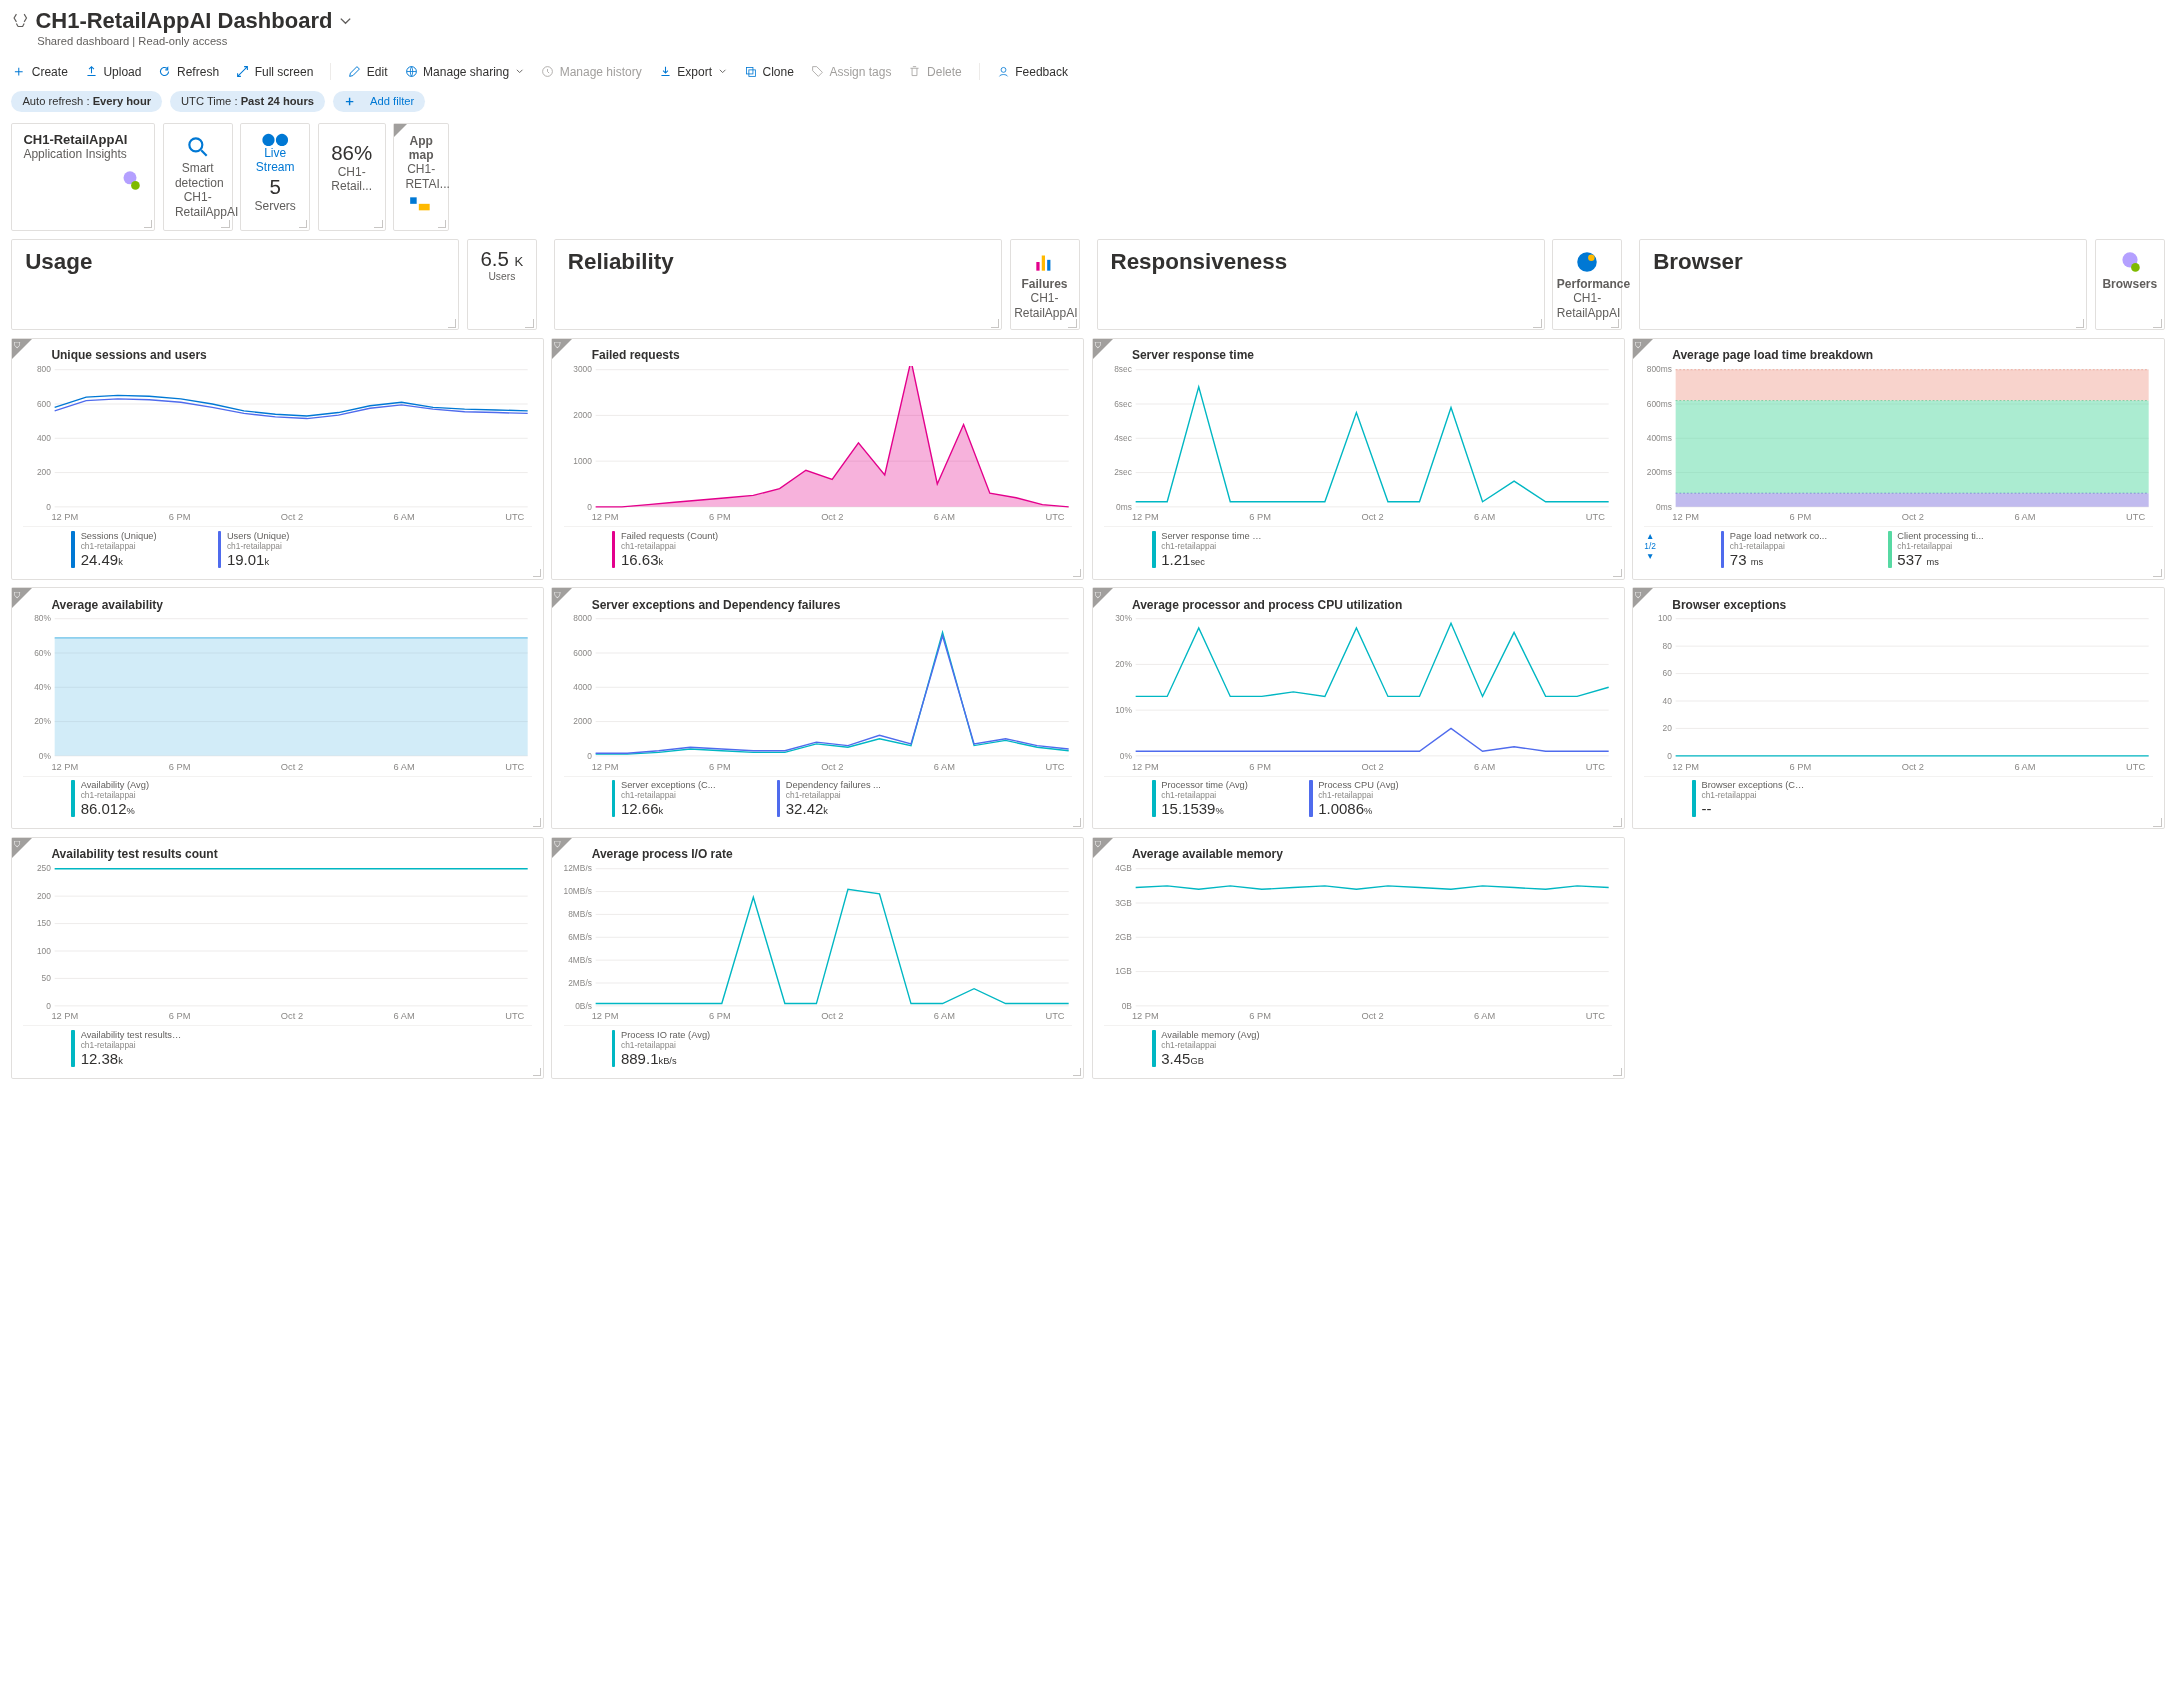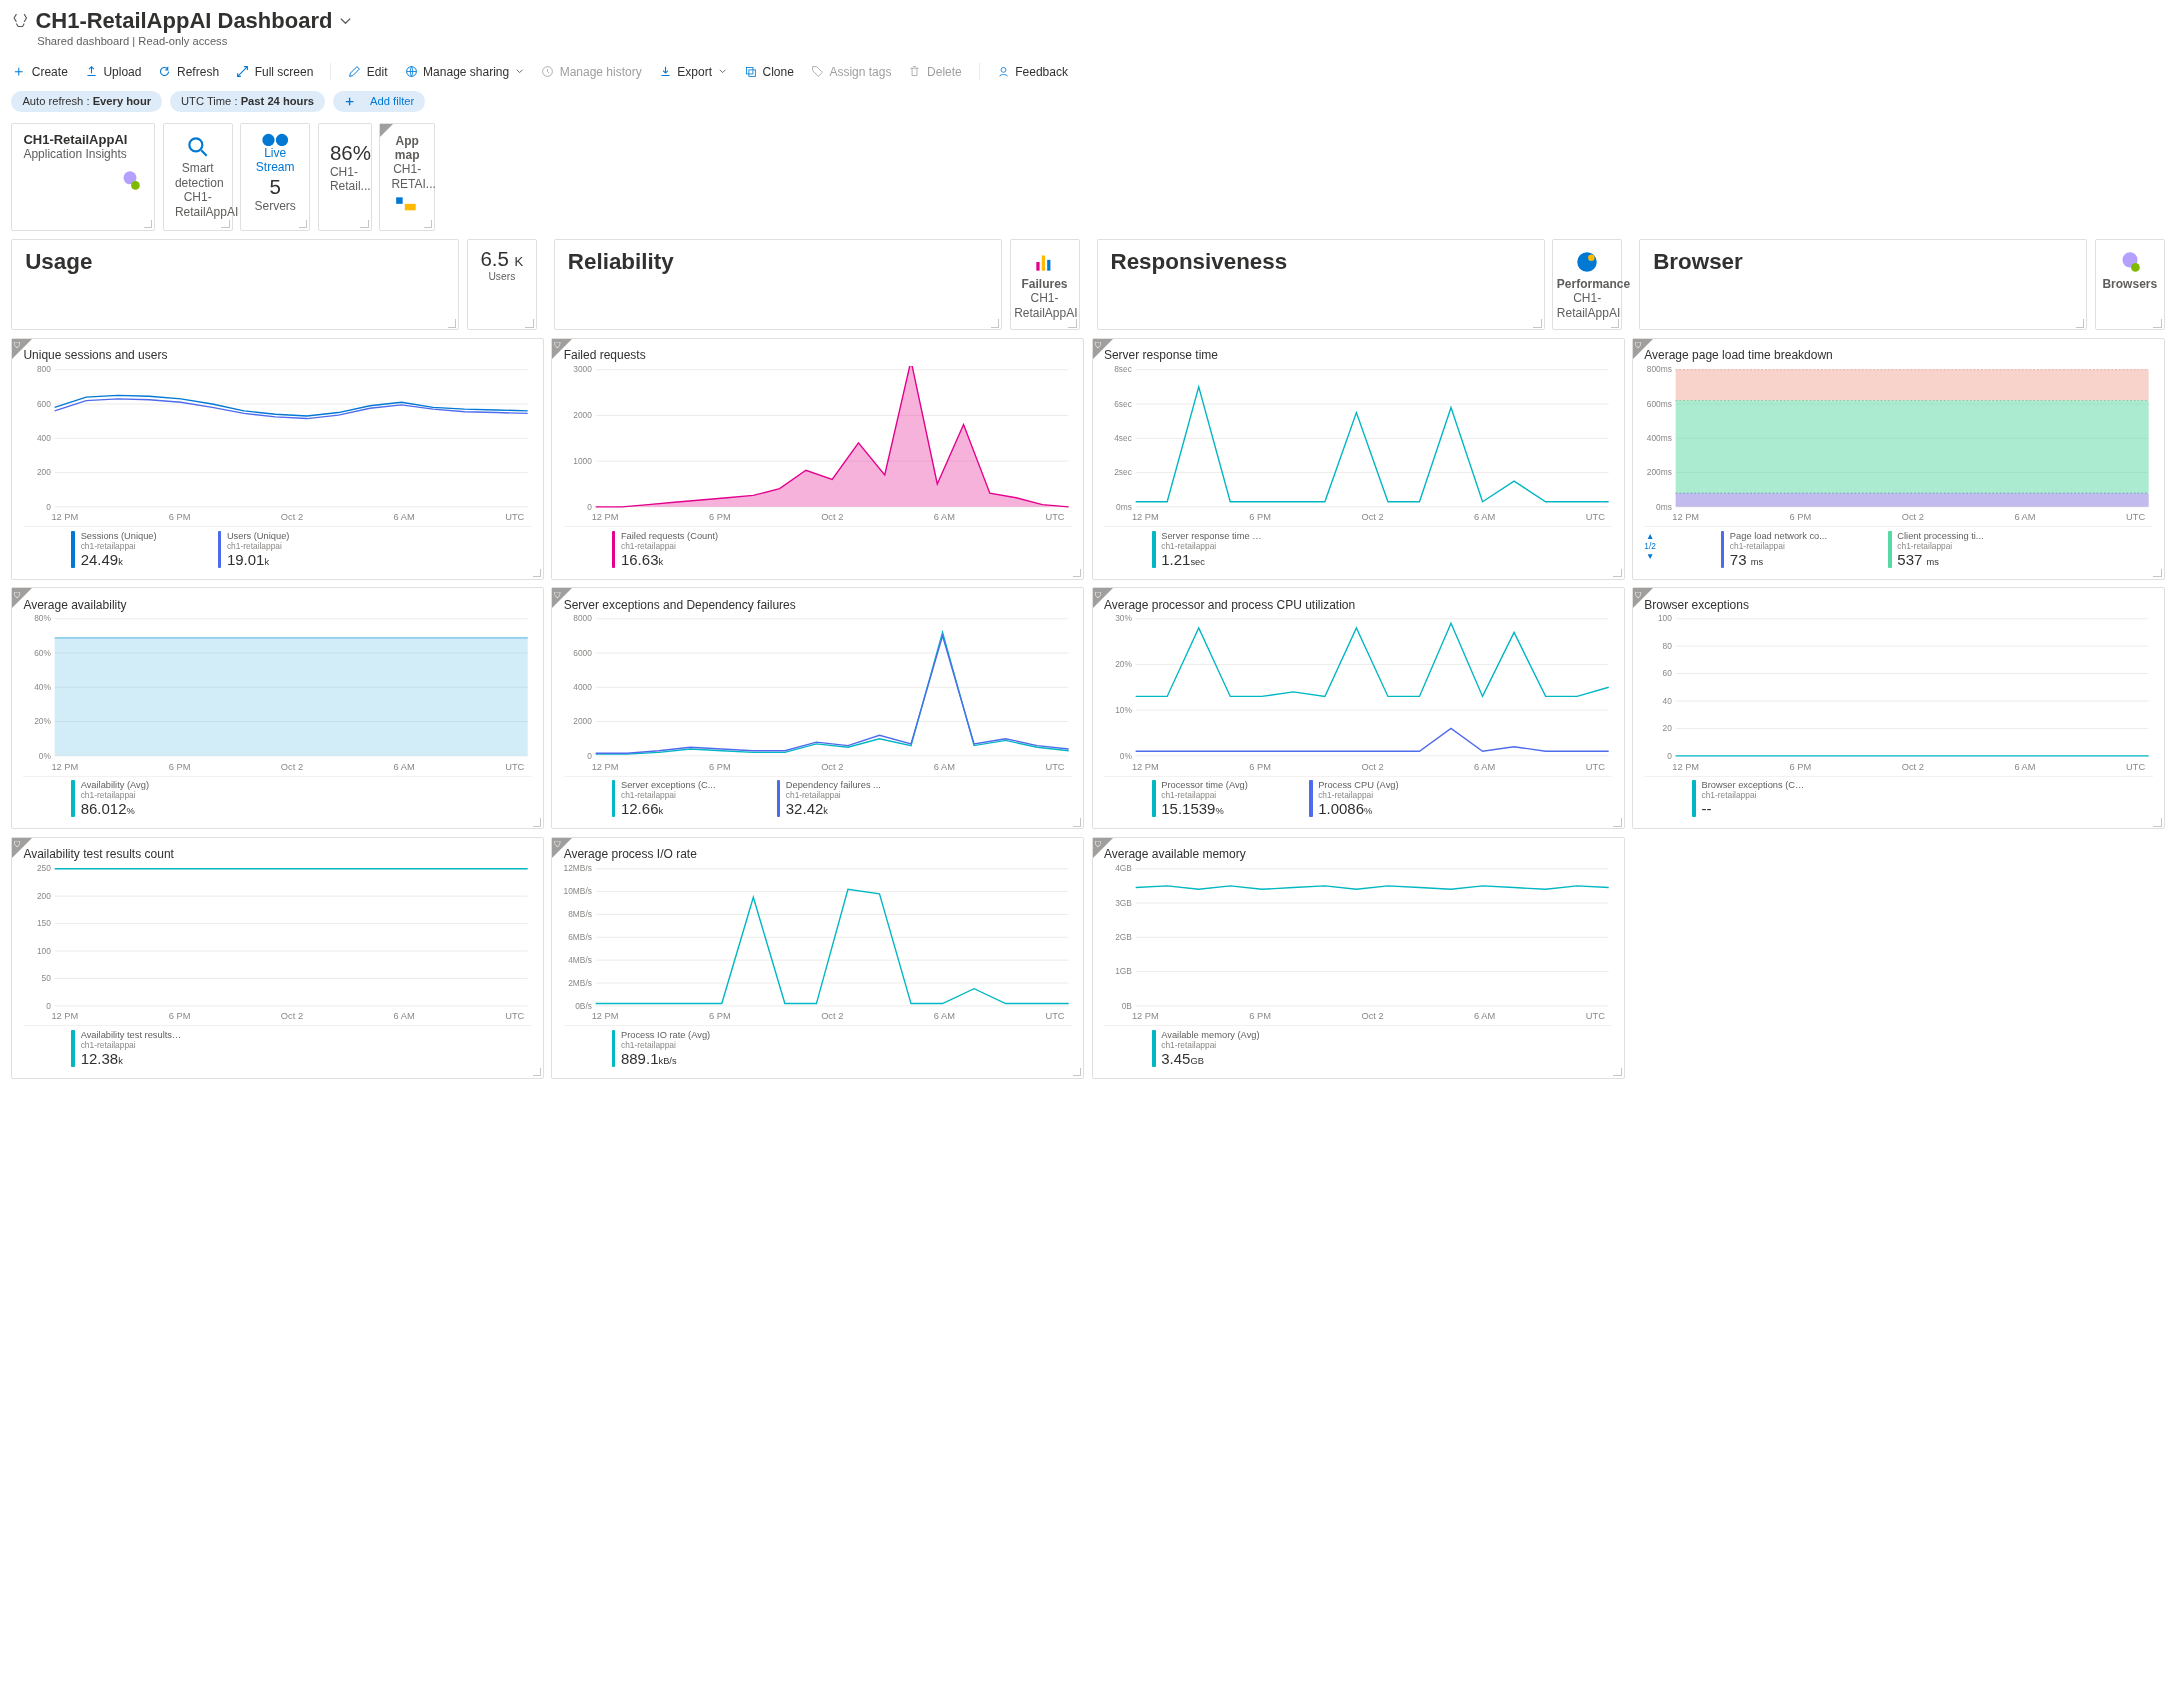--- a/index.html
+++ b/index.html
@@ -20,38 +20,38 @@
 .grid { display: grid; grid-template-columns: repeat(4, 1fr); gap: 7.5px; }
 .tile { border: 0.9px solid #e1dfdd; background: #fff; border-radius: 1.9px; position: relative; }
 .tile .resize { position: absolute; right: 1.9px; bottom: 1.9px; width: 9.3px; height: 9.3px; }
 .tile .resize::before { content:""; position: absolute; right: 0; bottom: 0; width: 7.5px; height: 7.5px; border-right: 0.9px solid #c8c6c4; border-bottom: 0.9px solid #c8c6c4; }
 
 .toprow { display: flex; gap: 7.5px; margin-bottom: 7.5px; }
 .toprow .tile { padding: 7.5px 11.2px 9.3px 11.2px; }
 .t-app { width: 144px; }
 .t-smart { width: 70px; text-align: center; }
 .t-srv { width: 70px; text-align: center; }
-.t-pct { width: 54px; }
+.t-pct { width: 68px; text-align: center; }
 .t-map { width: 56px; text-align: center; position: relative; }
 .smtxt { font-size: 12px; color: #605e5c; line-height: 1.2; }
 .big { font-size: 20.5px; font-weight: 400; }
 .corner { position: absolute; left: 0; top: 0; width: 0; height: 0; border-top: 13px solid #a19f9d; border-right: 13px solid transparent; }
 .filt-corner { position: absolute; left: 0; top: 0; width: 0; height: 0; border-top: 20.5px solid #a19f9d; border-right: 20.5px solid transparent; }
 .filt-corner::after { content: "⛉"; position: absolute; left: 1.9px; top: -18.6px; font-size: 8.4px; color: #fff; }
 
 .catrow { display: grid; grid-template-columns: 1fr 1fr 1fr 1fr; gap: 17px; margin-bottom: 7.5px; }
 .cat { display: flex; gap: 7.5px; }
 .cat .main { flex: 1; padding: 9.3px 13px; }
 .cat .side { width: 70px; text-align: center; padding: 7.5px 3.7px 9.3px 3.7px; }
 .cat h2 { font-size: 22.4px; font-weight: 600; }
 .metric-side .num { font-size: 20.5px; font-weight: 400; }
 .metric-side .lbl { font-size: 10.3px; color: #605e5c; }
 
 .chart-tile { padding: 9.3px 11.2px 11.2px 11.2px; height: 242px; display: flex; flex-direction: column; }
-.chart-tile h3 { font-size: 12px; font-weight: 400; margin-bottom: 3.7px; }
+.chart-tile h3 { font-size: 12px; font-weight: 700; margin-bottom: 3.7px; margin-left: 28px; }
 .plot { flex: 1; position: relative; min-height: 0; }
 svg.chart-svg { width: 100%; height: 100%; display: block; }
 .xaxis-row { display: flex; justify-content: space-between; font-size: 9.3px; color: #8a8886; padding: 1.9px 7.5px 3.7px 28px; }
 .xaxis-row .utc { color: #8a8886; }
 .legends { display: flex; gap: 13px; border-top: 0.9px solid #f3f2f1; padding-top: 3.7px; align-items: flex-start; }
 .legend { display: flex; gap: 5.6px; min-width: 0; padding-left: 48px; }
 .legend .bar { width: 3.7px; align-self: stretch; border-radius: 0.9px; }
 .legend .tx { min-width: 0; }
 .legend .lbl { font-size: 9.3px; color: #605e5c; white-space: nowrap; overflow: hidden; text-overflow: ellipsis; max-width: 103px; }
 .legend .sub2 { font-size: 8.4px; color: #8a8886; }

